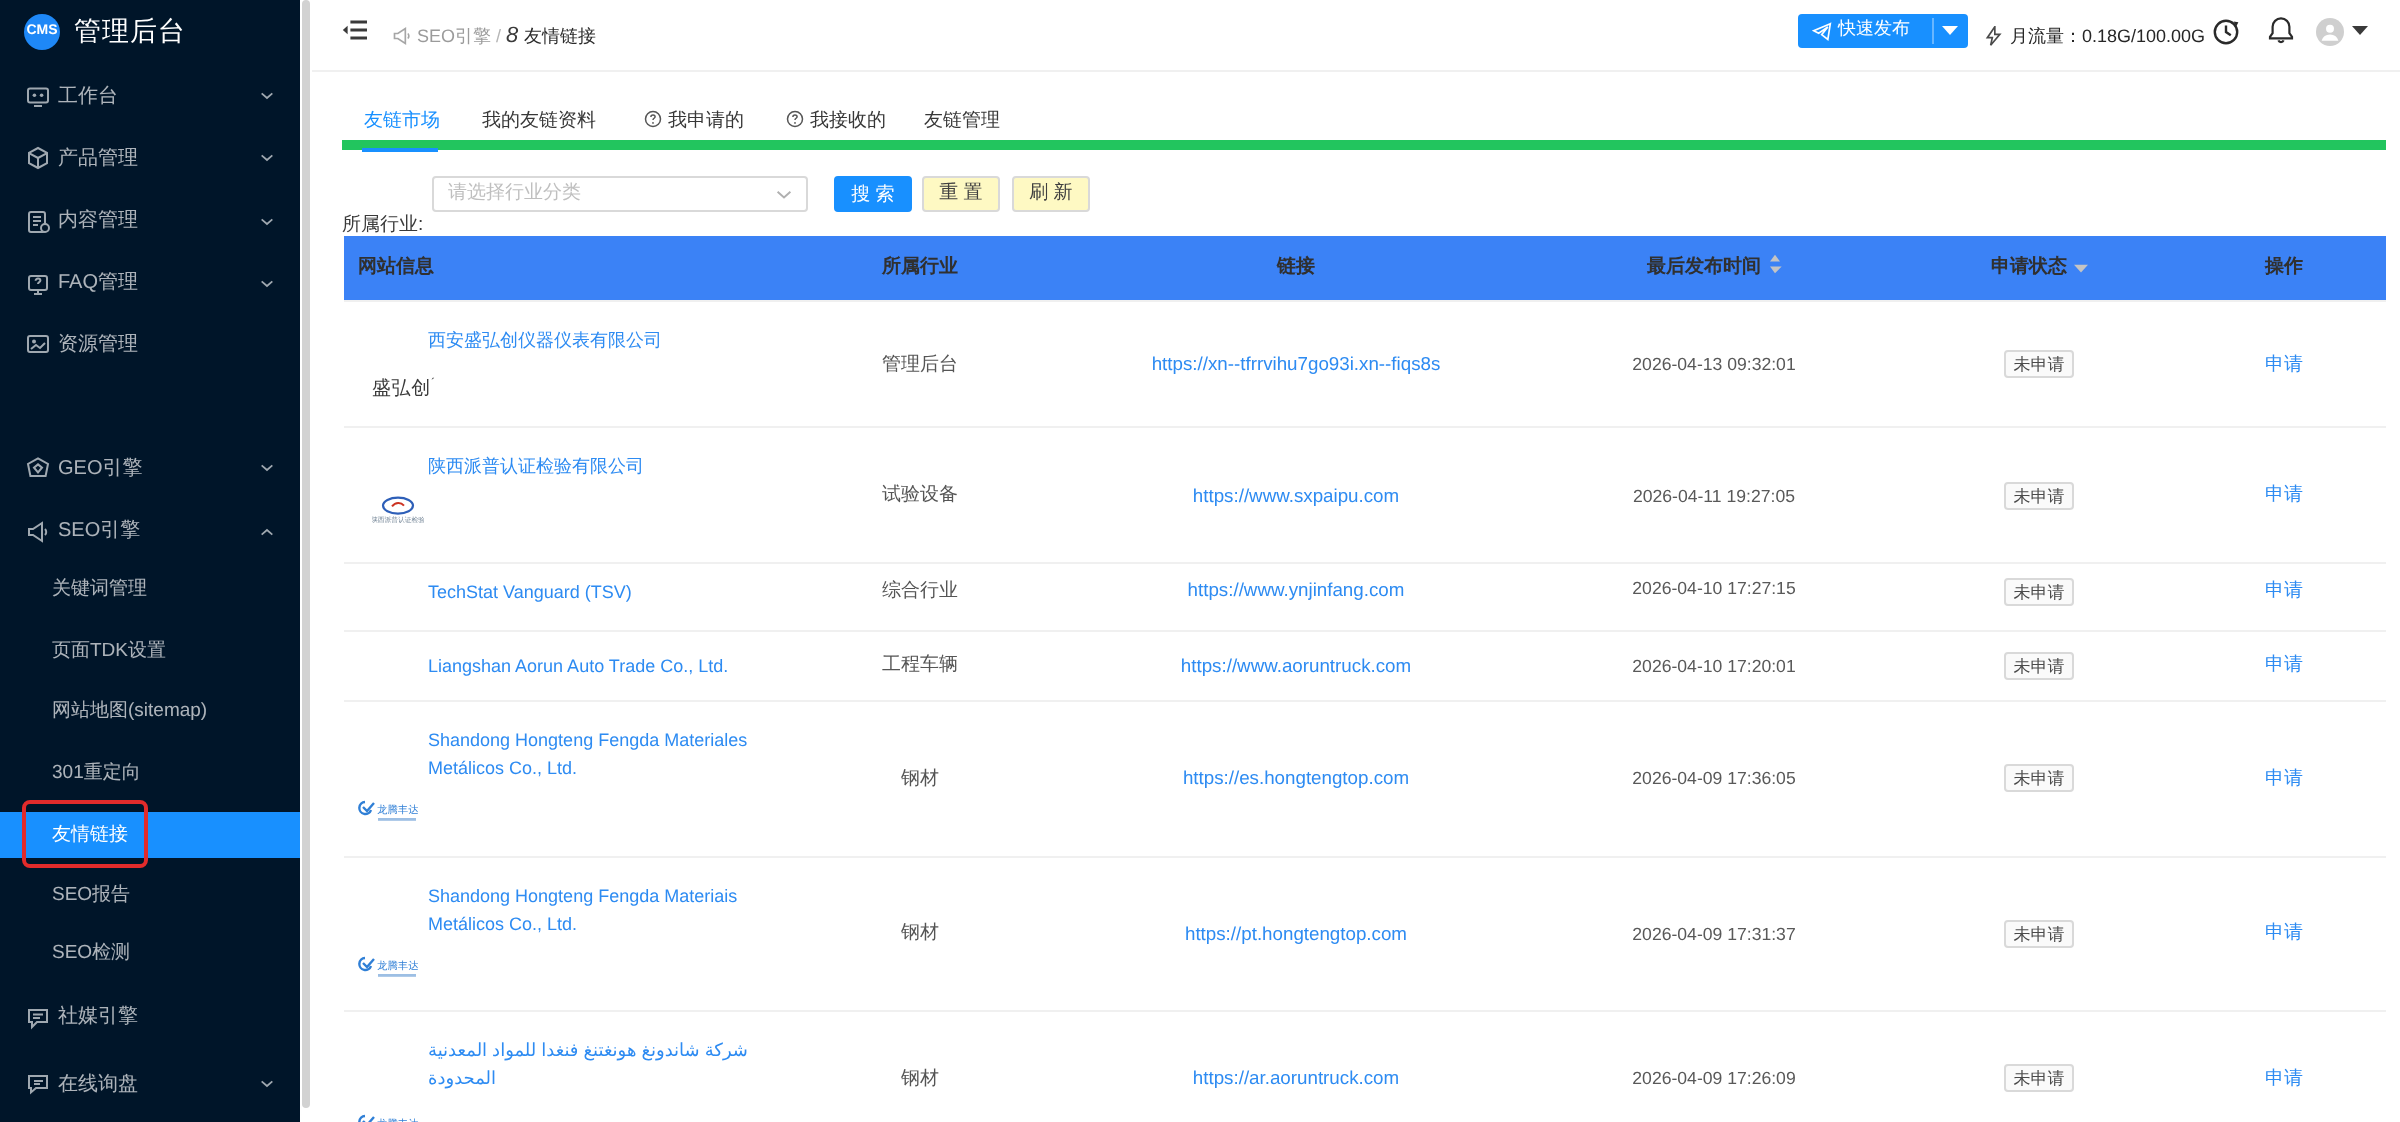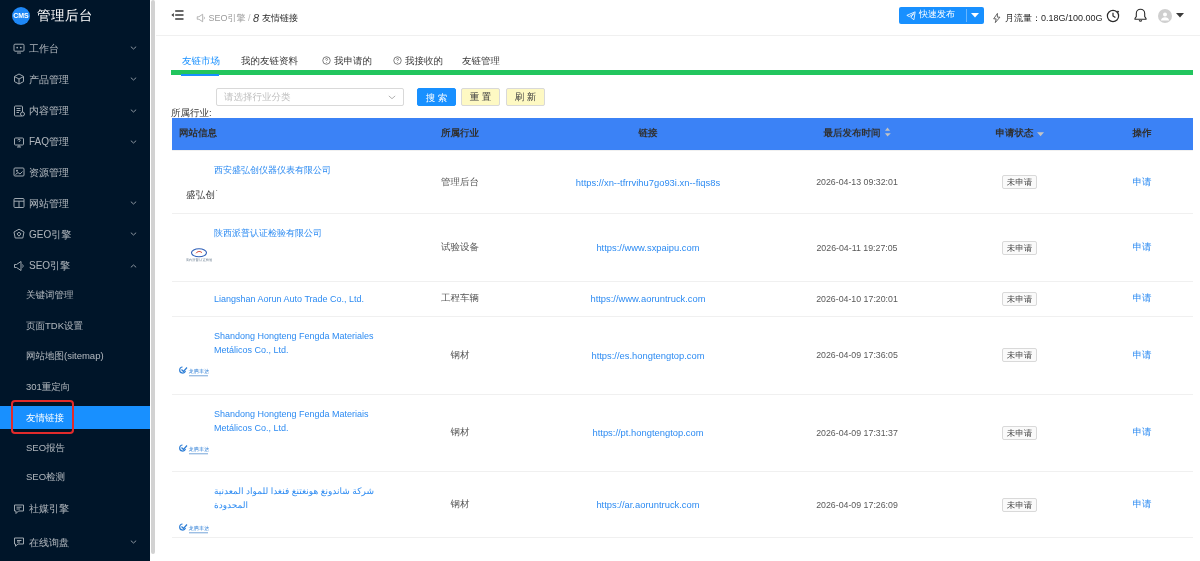--- a/index.html
+++ b/index.html
@@ -147,30 +147,20 @@
 
     <div class="mi" style="top:156.5px">
         <svg class="ic" viewBox="0 0 12 12">
           <rect x="1" y="2" width="10" height="8" rx="1" fill="none" stroke="#9fa8b0"></rect>
           <circle cx="4" cy="4.8" r="1" fill="#9fa8b0"></circle>
           <path d="M2.5 8.5l2.5-2 2 1.5 2.5-2.5" fill="none" stroke="#9fa8b0"></path>
         </svg>
         <span class="tx">资源管理</span>
       </div>
 
-    <div class="mi" style="top:187.5px">
-        <svg class="ic" viewBox="0 0 12 12">
-          <rect x="1" y="1.5" width="10" height="9" rx="1" fill="none" stroke="#9fa8b0"></rect>
-          <path d="M1 4.2h10M6 4.2V10.5" stroke="#9fa8b0" fill="none"></path>
-        </svg>
-        <span class="tx">网站管理</span>
-        <svg class="ar" viewBox="0 0 10 6">
-          <path d="M1 1l4 3.5L9 1" fill="none" stroke="#9fa8b0" stroke-width="1.3"></path>
-        </svg>
-      </div>
 
     <div class="mi" style="top:218.5px">
         <svg class="ic" viewBox="0 0 12 12">
           <path d="M6 1.2L11 4l-1.2 6H2.2L1 4z" fill="none" stroke="#9fa8b0"></path>
           <path d="M6 4.2l2 1.6-2 2.4-2-2.4z" fill="none" stroke="#9fa8b0"></path>
         </svg>
         <span class="tx">GEO引擎</span>
         <svg class="ar" viewBox="0 0 10 6">
           <path d="M1 1l4 3.5L9 1" fill="none" stroke="#9fa8b0" stroke-width="1.3"></path>
         </svg>
@@ -358,20 +348,30 @@
                   <text x="13" y="13" text-anchor="middle" font-size="3.4" fill="#778899">陕西派普认证检验</text>
                 </svg>
           </div>
             </td>
         <td>试验设备</td>
         <td><a class="lnk url" href="#">https://www.sxpaipu.com</a></td>
         <td class="tim">2026-04-11 19:27:05</td>
         <td><span class="tag">未申请</span></td>
         <td><a class="lnk op" href="#">申请</a></td>
       </tr>
+      <tr class="r3" style="height:34px">
+        <td class="c1">
+              <a class="lnk co" href="#">TechStat Vanguard (TSV)</a>
+            </td>
+        <td>综合行业</td>
+        <td><a class="lnk url" href="#">https://www.ynjinfang.com</a></td>
+        <td class="tim">2026-04-10 17:27:15</td>
+        <td><span class="tag">未申请</span></td>
+        <td><a class="lnk op" href="#">申请</a></td>
+      </tr>
       <tr style="height:34.5px">
         <td class="c1">
               <a class="lnk co" href="#">Liangshan Aorun Auto Trade Co., Ltd.</a>
             </td>
         <td>工程车辆</td>
         <td><a class="lnk url" href="#">https://www.aoruntruck.com</a></td>
         <td class="tim">2026-04-10 17:20:01</td>
         <td><span class="tag">未申请</span></td>
         <td><a class="lnk op" href="#">申请</a></td>
       </tr>

